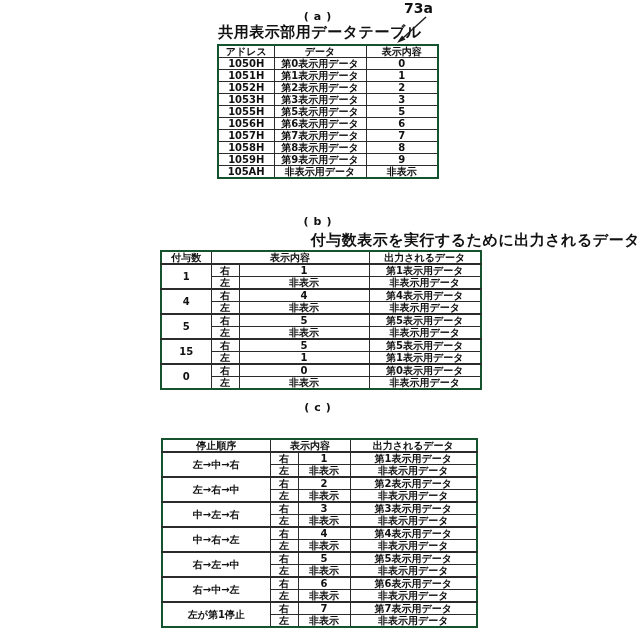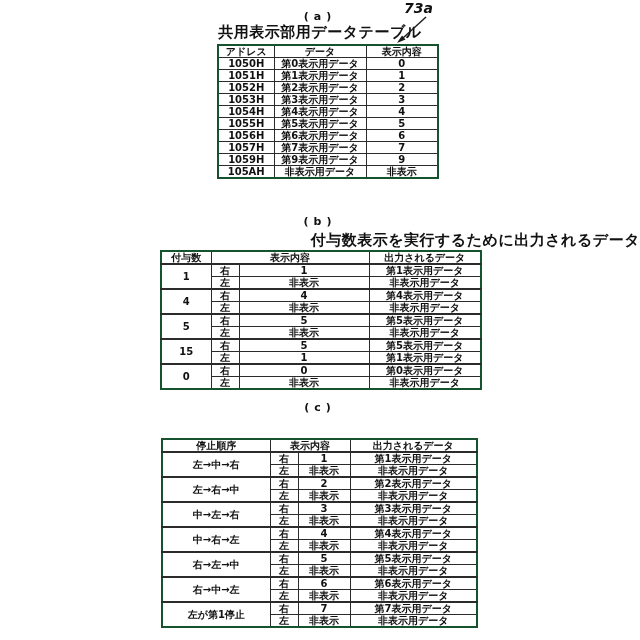--- a/index.html
+++ b/index.html
@@ -14,21 +14,21 @@
   .sec-label { font-size: 11px; letter-spacing: 5px; }
   .sec-title { font-size: 15px; letter-spacing: 0.5px; }
 
   .label-a { top: 10px; }
   .title-a { top: 23px; }
   .label-b { top: 215px; }
   .title-b { top: 231px; text-align: right; }
   .label-c { top: 401px; }
   .title-c { top: 416px; }
 
-  .ref-label { position: absolute; left: 404px; top: 0px; font-size: 14px; font-weight: bold; color: #111; font-style: italic; }
+  .ref-label { position: absolute; left: 404px; top: 0px; font-size: 14px; font-weight: bold; color: #111; }
   .ref-arrow { position: absolute; left: 390px; top: 13px; }
 
   table.tbl {
     position: absolute; border-collapse: collapse; table-layout: fixed;
     font-size: 10px; font-weight: bold; color: #111;
     border: 2px solid #14532d; background: #fff;
   }
   .tbl th, .tbl td {
     border: 1px solid #2b2b2b; padding: 0; margin: 0;
     text-align: center; vertical-align: middle;
@@ -83,38 +83,38 @@
           <td>1052H</td>
           <td>第2表示用データ</td>
           <td>2</td>
         </tr>
         <tr>
           <td>1053H</td>
           <td>第3表示用データ</td>
           <td>3</td>
         </tr>
         <tr>
-          <td>1054H</td>
-          <td>第4表示用データ</td>
-          <td>4</td>
-        </tr>
-        <tr>
           <td>1055H</td>
           <td>第5表示用データ</td>
           <td>5</td>
         </tr>
         <tr>
           <td>1056H</td>
           <td>第6表示用データ</td>
           <td>6</td>
         </tr>
         <tr>
           <td>1057H</td>
           <td>第7表示用データ</td>
           <td>7</td>
+        </tr>
+        <tr>
+          <td>1058H</td>
+          <td>第8表示用データ</td>
+          <td>8</td>
         </tr>
         <tr>
           <td>1059H</td>
           <td>第9表示用データ</td>
           <td>9</td>
         </tr>
         <tr>
           <td>105AH</td>
           <td>非表示用データ</td>
           <td>非表示</td>

